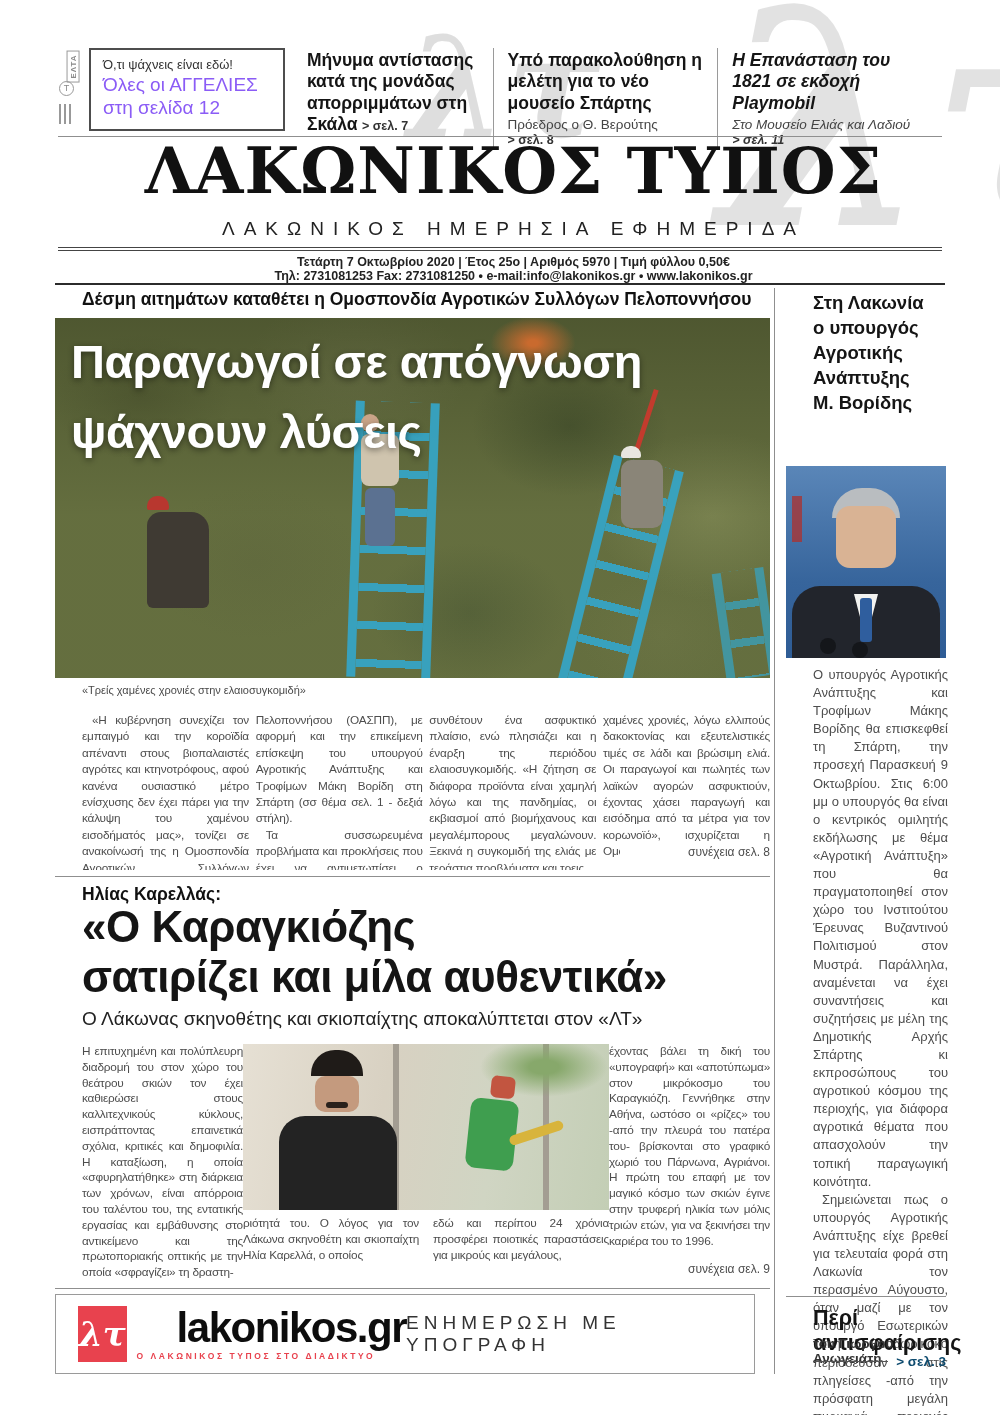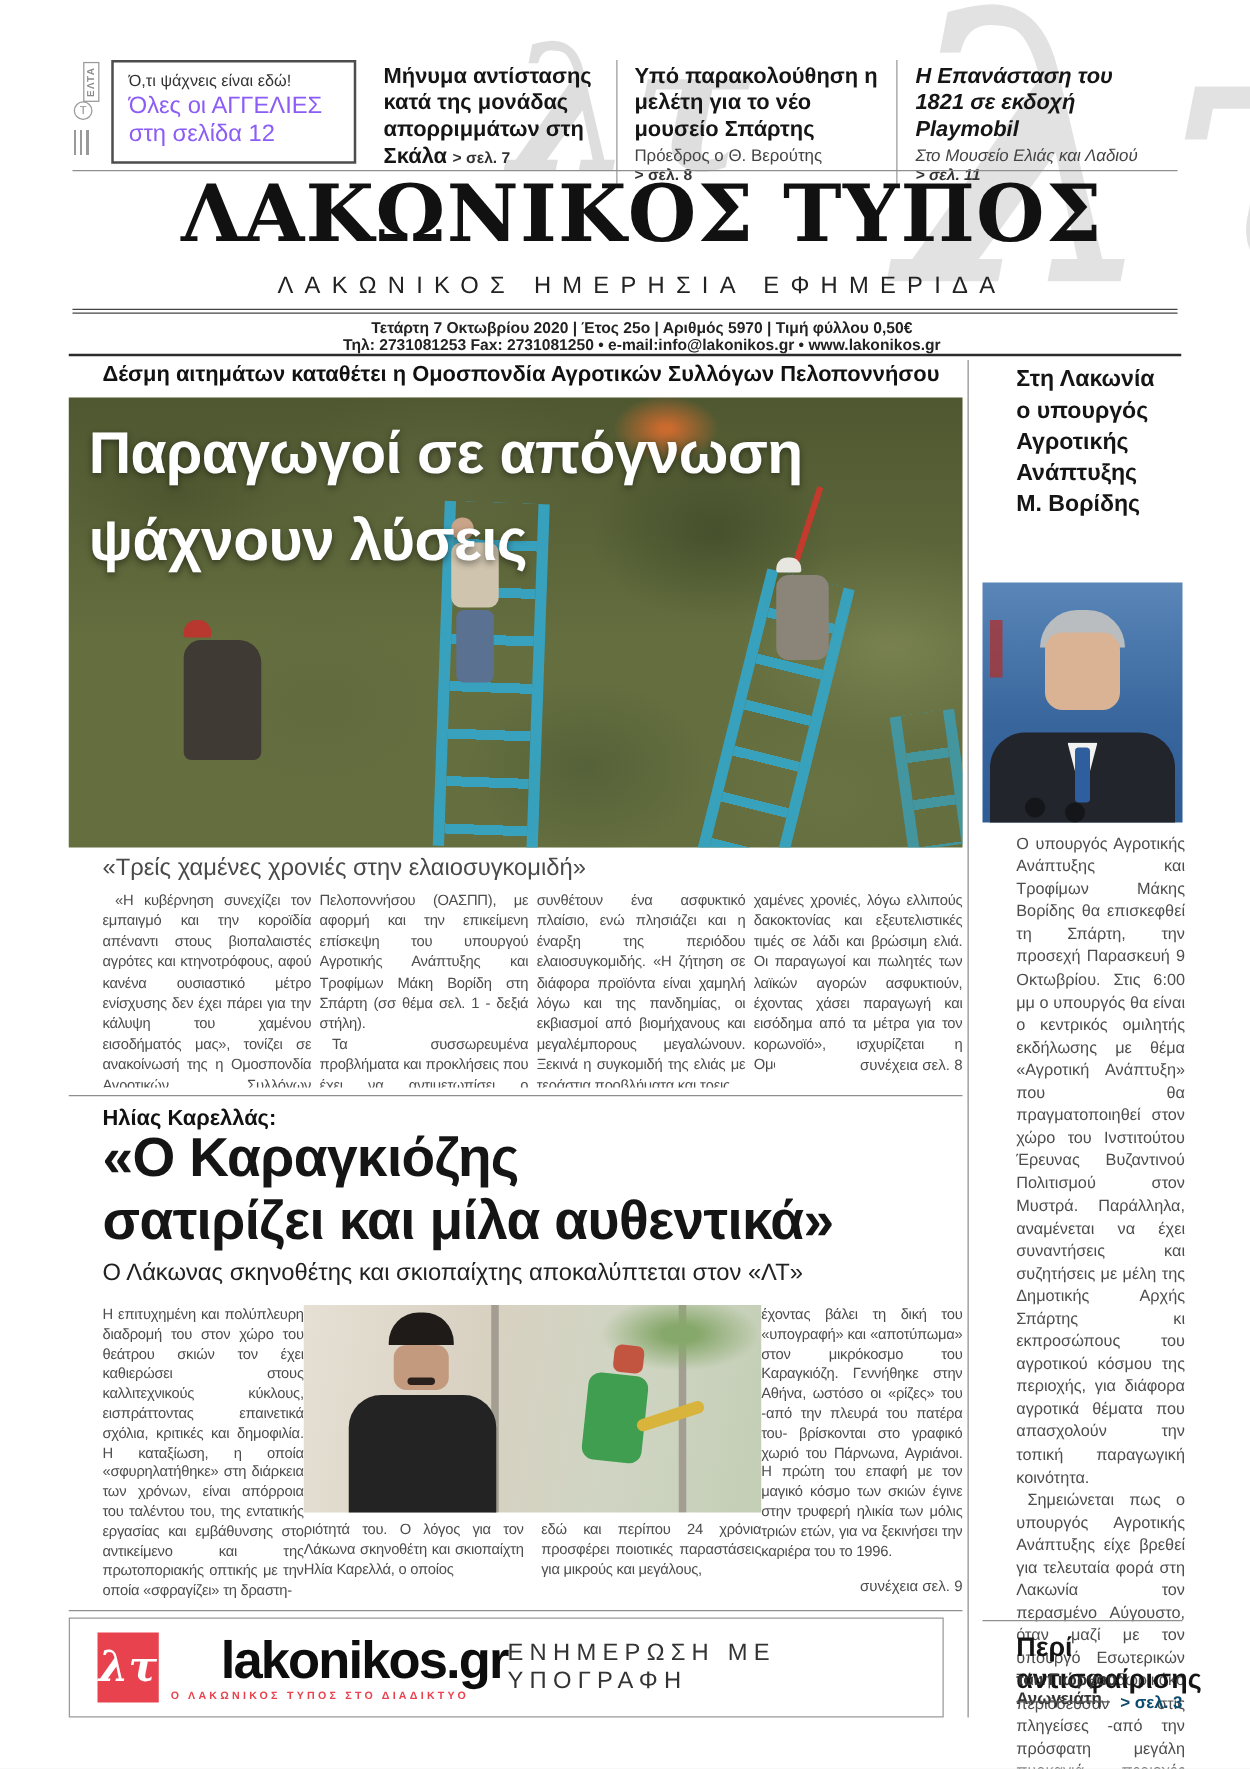--- a/index.html
+++ b/index.html
@@ -82,21 +82,21 @@
   .figleft { left:92px; top:178px; }
   .figleft .cap { width:22px; height:14px; border-radius:10px 10px 2px 2px; background:#b8372f; }
   .figleft .body { width:62px; height:96px; background:#3f3a33; border-radius:14px 18px 6px 6px; margin-top:2px; }
   .figright { left:566px; top:128px; }
   .figright .cap { width:20px; height:12px; border-radius:9px 9px 2px 2px; background:#e8e6e0; }
   .figright .body { width:42px; height:68px; background:#8a8578; border-radius:10px; margin-top:2px; }
   .pole { position:absolute; left:588px; top:70px; width:5px; height:70px; background:#c23b2d; transform:rotate(18deg); }
   .foliage-orange { position:absolute; left:428px; top:-6px; width:100px; height:62px; border-radius:50%;
     background:radial-gradient(closest-side, #c96a2e 10%, rgba(201,106,46,0) 85%); }
 
-  .caption1 { left:55px; top:684px; width:715px; font-size:19px; color:#4a4a4a; }
+  .caption1 { left:55px; top:684px; width:715px; font-size:11px; color:#4a4a4a; }
 
   .bodyrow { left:55px; top:712px; width:715px; height:158px; display:flex; justify-content:space-between; overflow:hidden; }
   .bcol { width:167px; font-size:11.8px; line-height:16.4px; letter-spacing:-.2px; text-align:justify;
           color:#4d4d4d; overflow:hidden; }
   .bcol .ind { text-indent:10px; }
   .cont1 { left:620px; top:845px; width:150px; text-align:right; font-size:12px; color:#4d4d4d; background:#fff; }
 
   .rule-a1 { left:55px; top:876px; width:715px; }
 
   .kicker2 { left:55px; top:884px; width:715px; font-size:17.5px; font-weight:bold; color:#111; }

